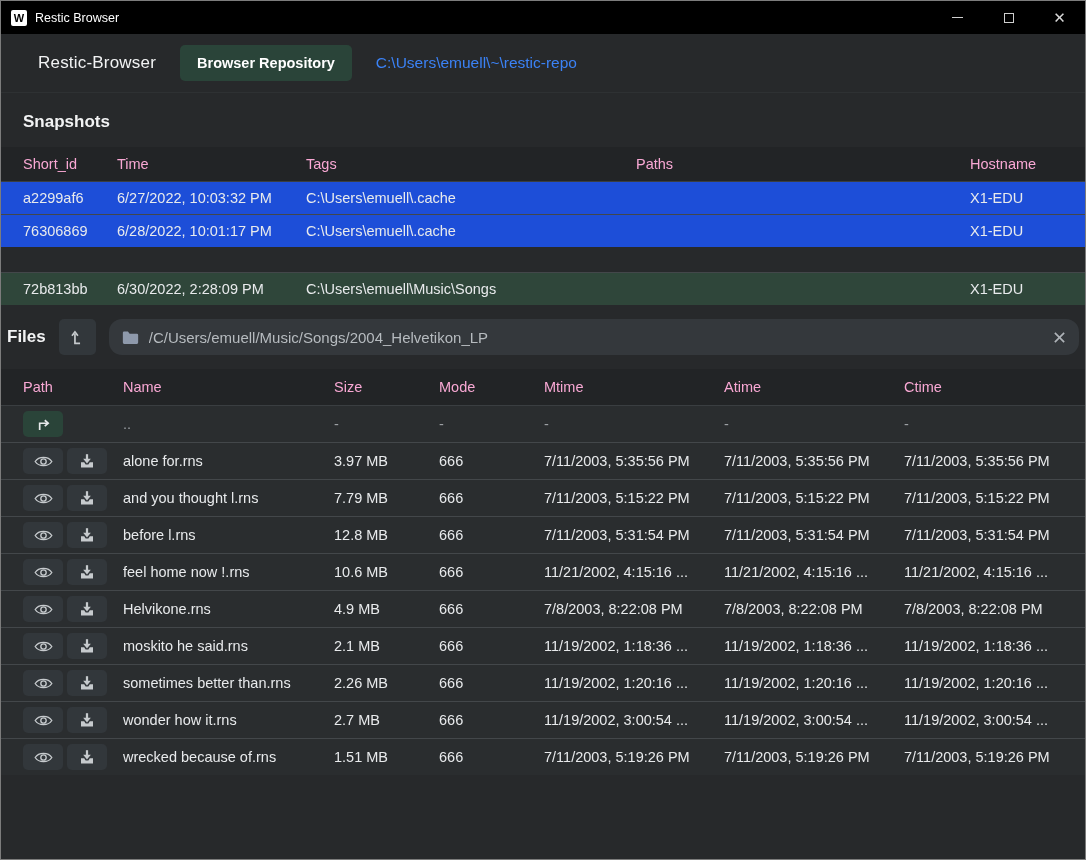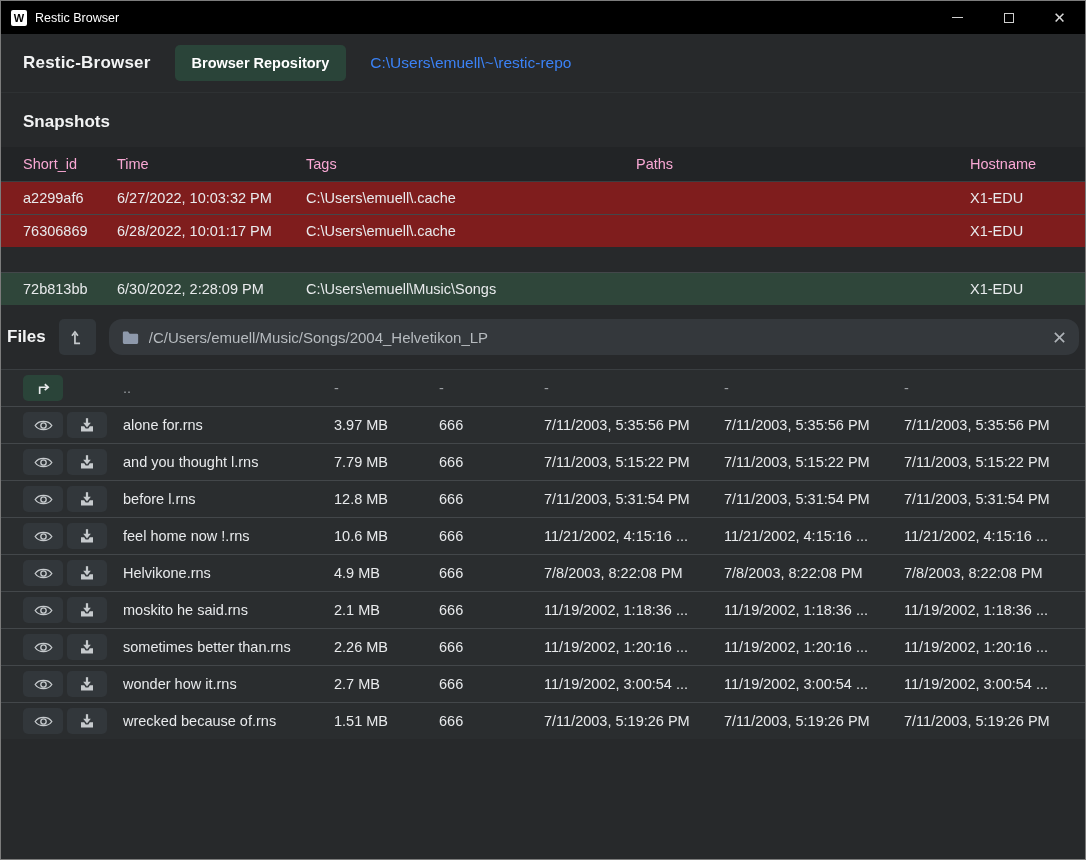--- a/index.html
+++ b/index.html
@@ -18,33 +18,33 @@
          font-weight:bold; font-size:11px; display:flex; align-items:center; justify-content:center; margin-right:8px; }
   .win-title{ color:#fff; font-size:12.5px; }
   .win-controls{ margin-left:auto; display:flex; height:100%; }
   .ctrl{ width:51px; height:100%; display:flex; align-items:center; justify-content:center; color:#d8d8d8; cursor:default; }
   .min-glyph{ display:block; width:11px; height:0; border-top:1.6px solid #cfcfcf; }
   .max-glyph{ display:block; width:10px; height:10px; border:1.4px solid #cfcfcf; }
   .close-glyph{ font-size:15px; color:#d8d8d8; line-height:1; }
 
   
   .header{ display:flex; align-items:center; padding:11px 22px; gap:24px; border-bottom:1px solid #2e3133; }
-  .app-name{ font-size:17px; font-weight:bold; color:#f2f3f4; letter-spacing:.2px; }
+  .app-name{ font-size:17px; font-weight:normal; color:#f2f3f4; letter-spacing:.2px;margin-left:15px; }
   .btn-select{ background:#2a4439; color:#fff; font-weight:bold; font-size:14.5px;
                font-family:"Liberation Sans",sans-serif; padding:10px 17px; border-radius:5px; border:none; cursor:pointer; }
   .repo-path{ color:#3b82f6; font-size:15.5px; }
 
   
   .section-title{ font-size:17px; font-weight:bold; color:#f2f3f4; }
   .snapshots-title{ margin:19px 22px 15px; }
 
   
   .thead{ display:flex; align-items:center; height:34px; background:#222426;
           padding:0 22px; color:#f9a8d4; font-size:14.5px; }
-  .trow{ display:flex; align-items:center; height:33px; background:#7f1d1d;
+  .trow{ display:flex; align-items:center; height:33px; background:#1d4ed8;
          padding:0 22px; font-size:14.5px; border-top:1px solid #43474a; }
   .trow:first-of-type{ border-top:1px solid #3a3e41; }
   .cell{ white-space:nowrap; overflow:hidden; }
 
   .col-shortid{ width:94px; }
   .col-time{ width:189px; }
   .col-paths{ flex:1; }
   .col-tags{ width:330px; }
   .col-host{ width:93px; }
 
@@ -152,20 +152,29 @@
       </svg>
       <span class="path-text">/C/Users/emuell/Music/Songs/2004_Helvetikon_LP</span>
       <button class="clear-btn">
         <svg width="13" height="13" viewBox="0 0 14 14">
           <path d="M2 2 L12 12 M12 2 L2 12" stroke="#aeb3b8" stroke-width="1.8" fill="none"></path>
         </svg>
       </button>
     </div>
   </div>
 
+  <div class="thead files-thead">
+    <div class="cell f-path">Path</div>
+    <div class="cell f-name">Name</div>
+    <div class="cell f-size">Size</div>
+    <div class="cell f-mode">Mode</div>
+    <div class="cell f-mtime">Mtime</div>
+    <div class="cell f-atime">Atime</div>
+    <div class="cell f-ctime">Ctime</div>
+  </div>
   <div id="files-body">
       <div class="trow files-row">
         <div class="cell f-path">
           <button class="icon-btn green">
             <svg width="17" height="17" viewBox="0 0 20 20">
       <polyline points="5.5,16.5 5.5,8.5 14.5,8.5" fill="none" stroke="#e8eaec" stroke-width="2"></polyline>
       <polyline points="11.5,5 15.5,8.5 11.5,12" fill="none" stroke="#e8eaec" stroke-width="2"></polyline>
     </svg>
           </button>
         </div>

